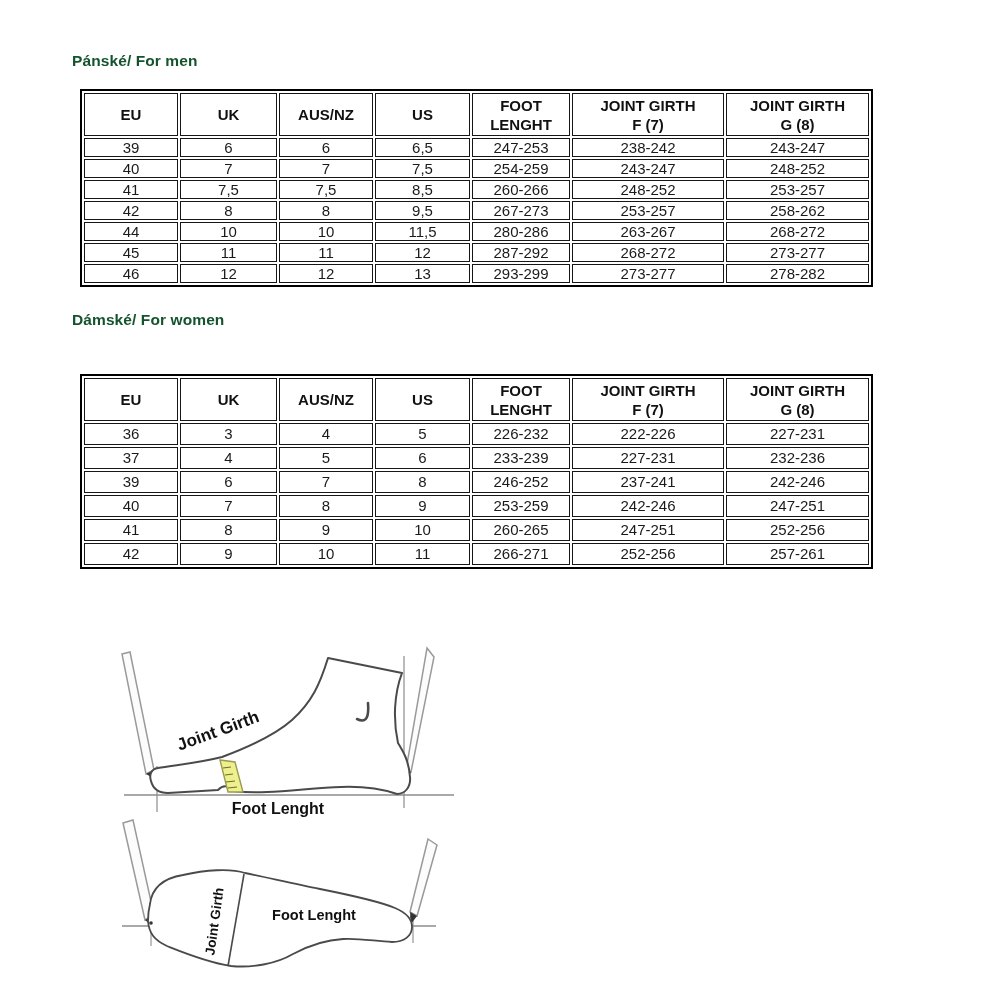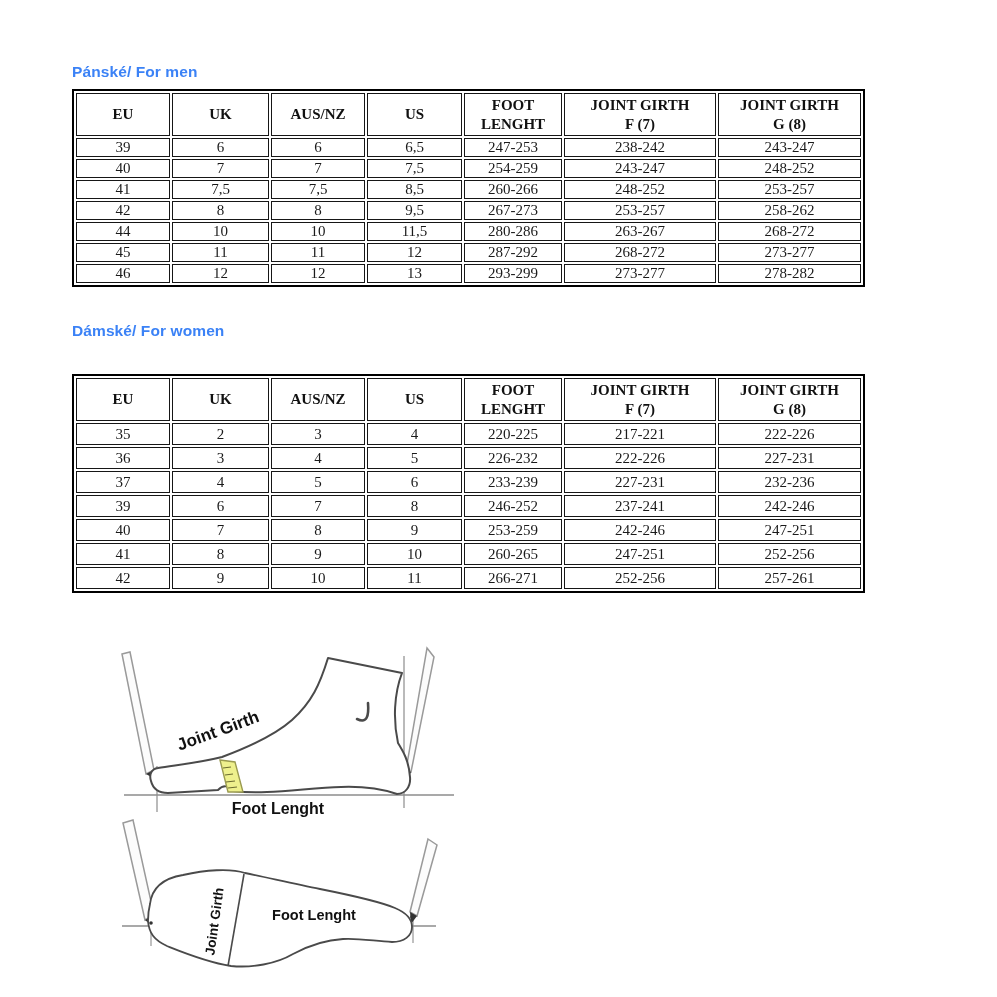--- a/index.html
+++ b/index.html
@@ -7,36 +7,34 @@
     width:997px;height:997px;
     background:#ffffff;
     font-family:"Liberation Sans", sans-serif;
     color:#111;
     position:relative;
     overflow:hidden;
   }
   .page{position:absolute;inset:0;background:#fff;}
   .section-title{
     position:absolute;left:72px;
-    font-size:15.5px;font-weight:bold;color:#3b82f6;
+    font-size:15.5px;font-weight:bold;color:#14532d;
     letter-spacing:0.1px;
-    margin-top:11px;
   }
   #title-men{top:52px;}
   #title-women{top:311px;}
 
   table.size-table{
-    position:absolute;left:72px;
+    position:absolute;left:80px;
     width:792px;
     table-layout:fixed;
     border-collapse:separate;
     border-spacing:2px;
     border:2px solid #000;
     background:#fff;
-    font-family:Liberation Serif, serif;
   }
   #table-men{top:89px;}
   #table-women{top:374px;}
   table.size-table th, table.size-table td{
     border:1px solid #161616;
     padding:0;
     text-align:center;
     vertical-align:middle;
     background:#fff;
     overflow:hidden;
@@ -168,29 +166,20 @@
           <th>EU</th>
           <th>UK</th>
           <th>AUS/NZ</th>
           <th>US</th>
           <th>FOOT<br>LENGHT</th>
           <th>JOINT GIRTH<br>F (7)</th>
           <th>JOINT GIRTH<br>G (8)</th>
         </tr>
       </thead>
     <tbody>
-        <tr>
-          <td>35</td>
-          <td>2</td>
-          <td>3</td>
-          <td>4</td>
-          <td>220-225</td>
-          <td>217-221</td>
-          <td>222-226</td>
-        </tr>
         <tr>
           <td>36</td>
           <td>3</td>
           <td>4</td>
           <td>5</td>
           <td>226-232</td>
           <td>222-226</td>
           <td>227-231</td>
         </tr>
         <tr>

